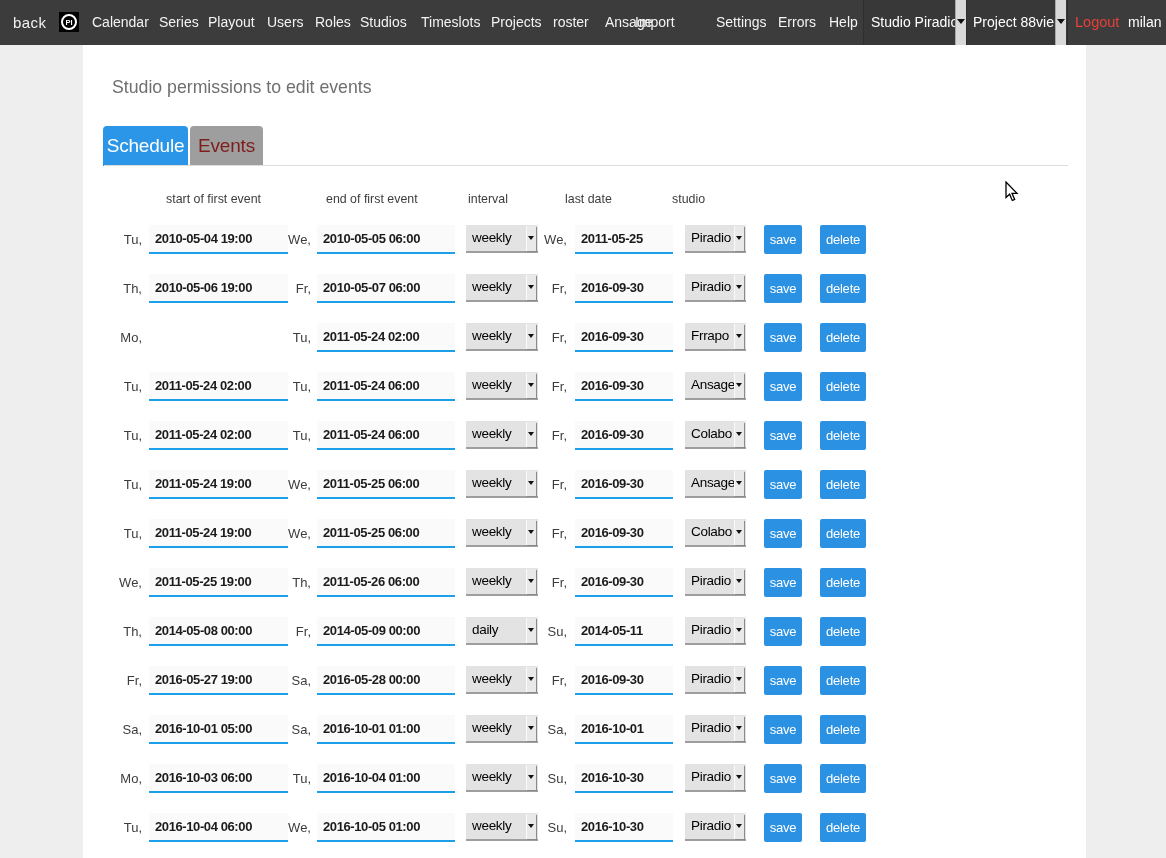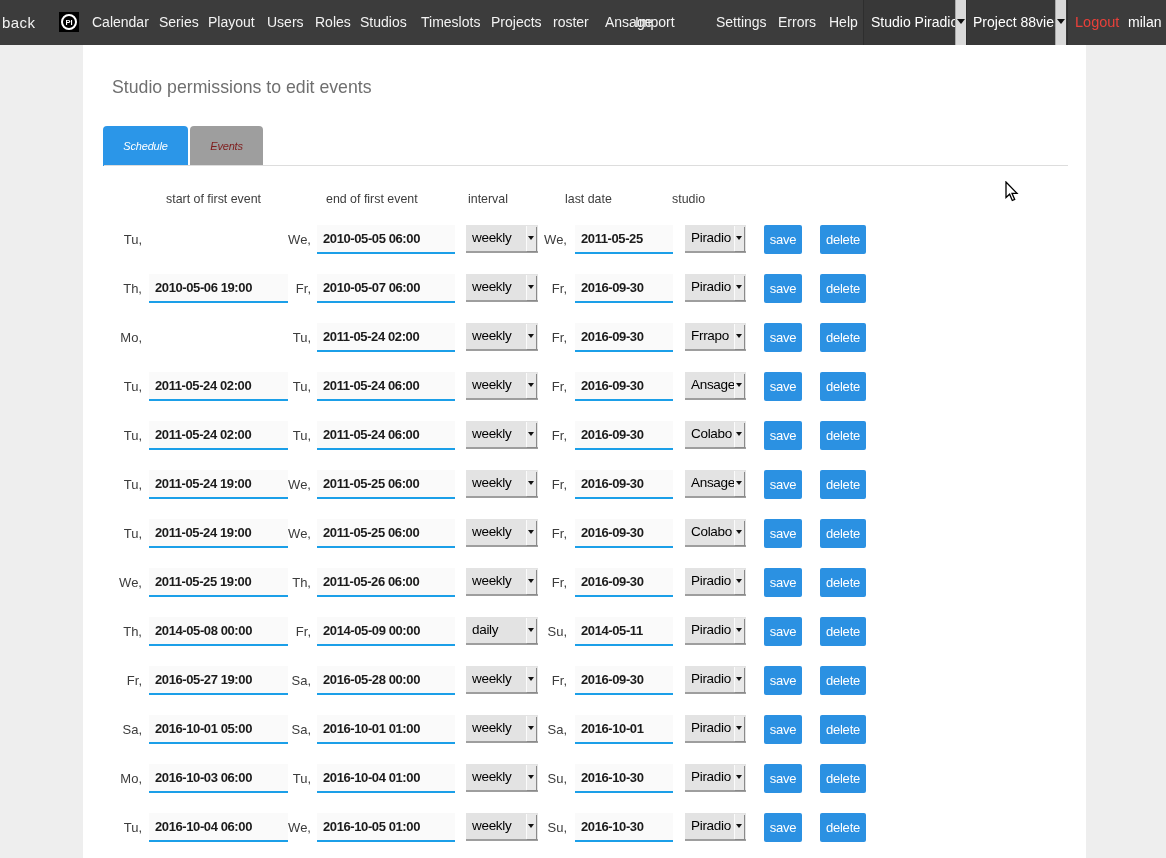--- a/index.html
+++ b/index.html
@@ -8,38 +8,38 @@
 .ni{position:absolute;top:0;line-height:45px;font-size:14px;color:#f3f3f3;white-space:nowrap;}
 #logo{position:absolute;left:59px;top:12px;width:20px;height:20px;background:#000;}
 .nsel{position:absolute;top:0;height:45px;background:#383838;border-left:1px solid #2e2e2e;border-right:1px solid #2e2e2e;}
 .nsel .nst{position:absolute;top:0;line-height:45px;font-size:14px;color:#fff;white-space:nowrap;}
 .nsel .nstrip{position:absolute;top:0;right:1px;width:10px;height:45px;background:#d9d9d9;border-left:1px solid #a8a8a8;}
 .nsel .nstrip i{position:absolute;left:1px;top:19px;width:0;height:0;border:4px solid transparent;border-top:5px solid #111;}
 #logout{position:absolute;left:1075px;top:0;line-height:45px;font-size:14.5px;color:#e8403a;}
 #uname{position:absolute;left:1128px;top:0;line-height:45px;font-size:14px;color:#fff;}
 #panel{position:absolute;left:83px;top:45px;width:1003px;height:813px;background:#fff;}
 #heading{position:absolute;left:112px;top:77px;font-size:17.7px;color:#6f6f6f;}
-.tab{position:absolute;top:126px;height:40px;border-radius:4px 4px 0 0;color:#fff;font-size:11px;letter-spacing:-0.2px;text-align:center;line-height:40px;font-style:italic;}
+.tab{position:absolute;top:126px;height:40px;border-radius:4px 4px 0 0;color:#fff;font-size:19px;letter-spacing:-0.2px;text-align:center;line-height:40px;}
 #tab1{left:103px;width:85px;background:#2b96e8;}
 #tab2{left:190px;width:73px;background:#9e9e9e;color:#7f1d1d;}
 #tabline{position:absolute;left:104px;top:165px;width:964px;height:1px;background:#ddd;}
 .th{position:absolute;top:192px;font-size:12.4px;color:#3d3d3d;white-space:nowrap;}
 .row{position:absolute;left:0;width:1166px;height:30px;}
 .day{position:absolute;top:0;height:29px;line-height:29px;font-size:13px;color:#3c3c3c;text-align:right;}
 .inp{position:absolute;top:0;height:27px;line-height:27px;background:#fafafa;border-bottom:2px solid #1b9fe8;font-weight:bold;font-size:13px;letter-spacing:-0.4px;color:#1b1b1b;padding-left:6px;box-sizing:content-box;white-space:nowrap;}
 .sel{position:absolute;top:0;height:26px;background:#e3e3e3;border-bottom:2px solid #9e9e9e;font-size:13.5px;letter-spacing:-0.3px;color:#000;}
 .sel .st{position:absolute;left:6px;top:0;line-height:26px;white-space:nowrap;}
 .sel .arr{position:absolute;top:1px;right:2px;width:9px;height:25px;background:#e9e9e9;border-left:1px solid #fbfbfb;box-shadow:1px 1px 0 #8a8a8a;}
 .sel .arr i{position:absolute;left:1px;top:10px;width:0;height:0;border:3.5px solid transparent;border-top:4.5px solid #111;}
 .btn{position:absolute;top:0;height:29px;line-height:29px;background:#2b91e2;border-radius:2px;color:#fff;font-size:13px;letter-spacing:-0.2px;text-align:center;}
 #cursor{position:absolute;left:1005px;top:181px;}
 </style></head><body>
 <div id="panel"></div>
 <div id="navbar">
-    <span class="ni" style="left:2px;font-size:15px;letter-spacing:0.4px">back</span>
+    <span class="ni" style="left:13px;font-size:15px;letter-spacing:0.4px">back</span>
     <span class="ni" style="left:92px">Calendar</span>
     <span class="ni" style="left:159px">Series</span>
     <span class="ni" style="left:208px">Playout</span>
     <span class="ni" style="left:267px">Users</span>
     <span class="ni" style="left:315px">Roles</span>
     <span class="ni" style="left:360px">Studios</span>
     <span class="ni" style="left:421px">Timeslots</span>
     <span class="ni" style="left:491px">Projects</span>
     <span class="ni" style="left:553px">roster</span>
     <span class="ni" style="left:605px">Ansage</span>
@@ -70,20 +70,21 @@
 <div class="tab" id="tab1">Schedule</div>
 <div class="tab" id="tab2">Events</div>
 <div id="tabline"></div>
 <div class="th" style="left:166px">start of first event</div>
 <div class="th" style="left:326px">end of first event</div>
 <div class="th" style="left:468px">interval</div>
 <div class="th" style="left:565px">last date</div>
 <div class="th" style="left:672px">studio</div>
 <div class="row" style="top:225px">
 <div class="day" style="left:102px;width:40px">Tu,</div>
+<div class="inp" style="left:149px;width:133px">2010-05-04 19:00</div>
 <div class="day" style="left:271px;width:40px">We,</div>
 <div class="inp" style="left:317px;width:132px">2010-05-05 06:00</div>
 <div class="sel" style="left:466px;width:72px">
       <span class="st">weekly</span>
       <span class="arr">
         <i></i>
       </span>
     </div>
 <div class="day" style="left:527px;width:40px">We,</div>
 <div class="inp" style="left:575px;width:92px">2011-05-25</div>

